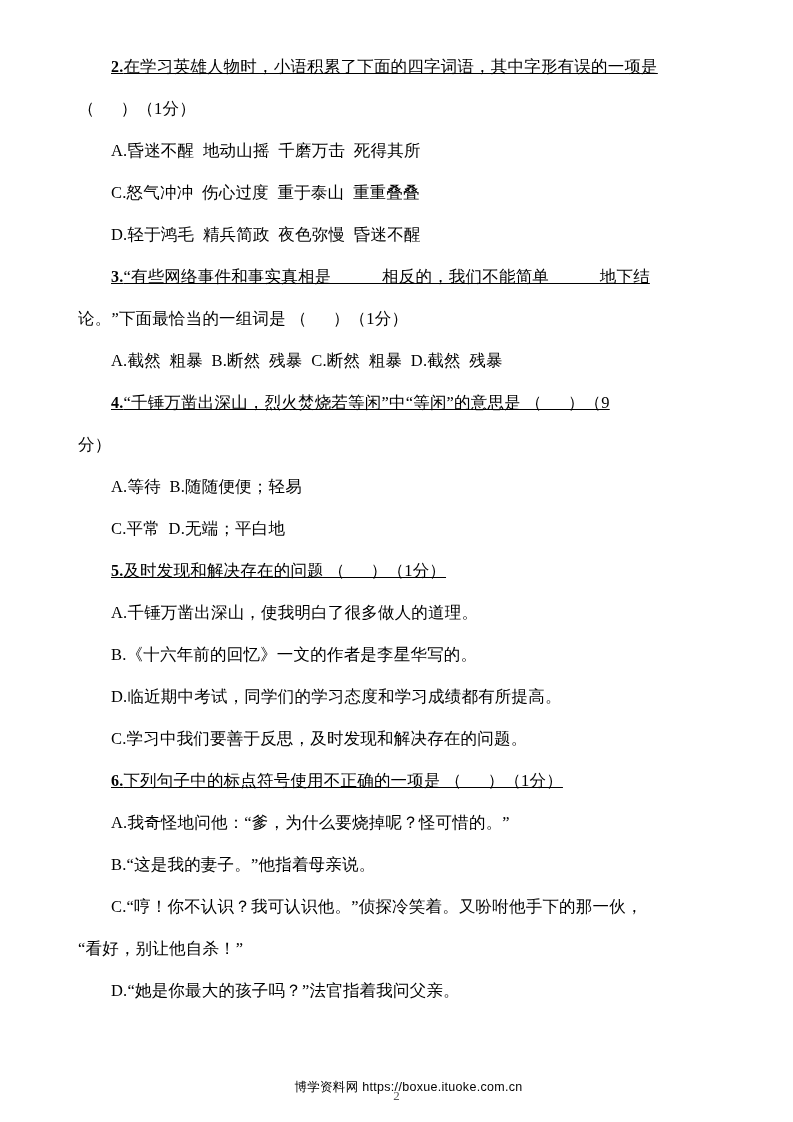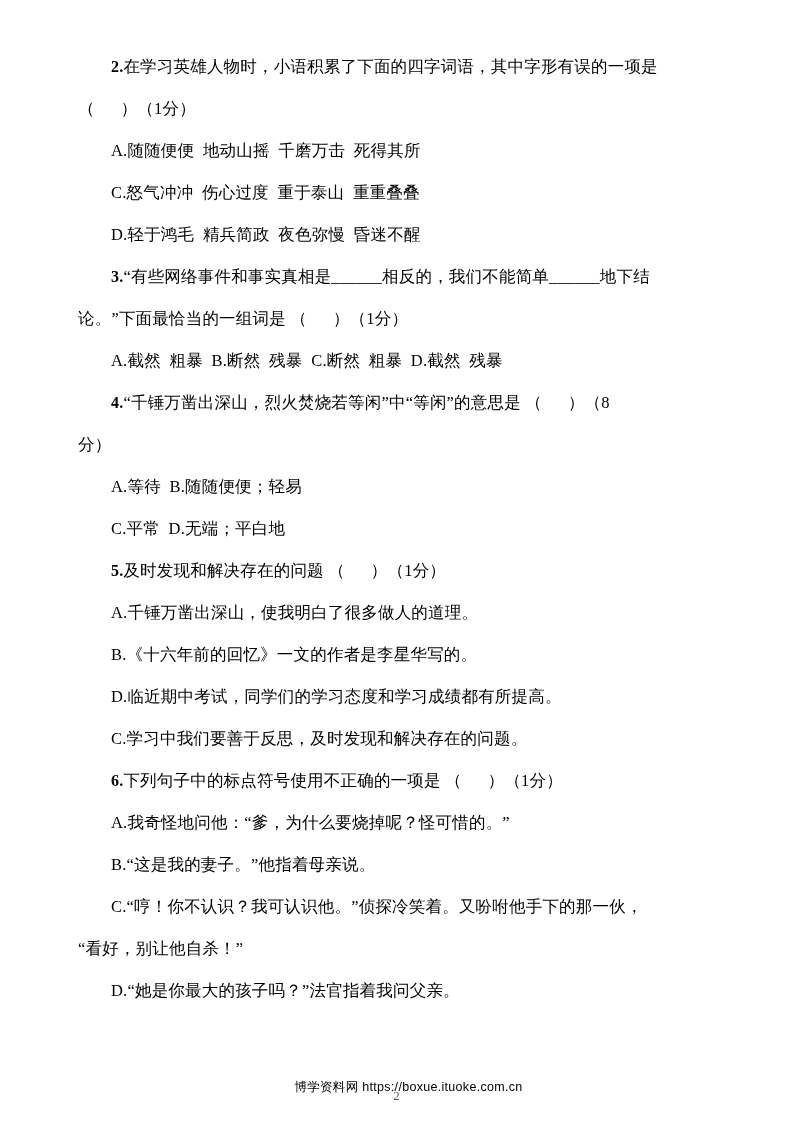--- a/index.html
+++ b/index.html
@@ -29,20 +29,21 @@
   }
   .line {
     font-size: 16.5px;
     line-height: 42px;
     letter-spacing: 0.2px;
     white-space: pre-wrap;
     word-break: break-all;
   }
   .indent {
     text-indent: 33px;
+    text-decoration: underline;
   }
   .indent-opt {
     text-indent: 33px;
   }
   .hang {
     text-indent: 0;
   }
   .qnum {
     font-weight: bold;
     font-family: "Liberation Serif", "DejaVu Serif", serif;
@@ -71,33 +72,33 @@
   }
 </style>
 </head>
 <body>
 
 <div class="page">
 
   <div class="q-block">
     <div class="line indent"><span class="qnum">2.</span><span>在学习英雄人物时，小语积累了下面的四字词语，其中字形有误的一项是</span></div>
     <div class="line hang">（      ）（1分）</div>
-    <div class="line indent-opt">A.随随便便  地动山摇  千磨万击  死得其所</div>
+    <div class="line indent-opt">A.昏迷不醒  地动山摇  千磨万击  死得其所</div>
     <div class="line indent-opt">C.怒气冲冲  伤心过度  重于泰山  重重叠叠</div>
     <div class="line indent-opt">D.轻于鸿毛  精兵简政  夜色弥慢  昏迷不醒</div>
   </div>
 
   <div class="q-block">
     <div class="line indent"><span class="qnum">3.</span><span>“有些网络事件和事实真相是______相反的，我们不能简单______地下结</span></div>
     <div class="line hang">论。”下面最恰当的一组词是 （      ）（1分）</div>
     <div class="line indent-opt">A.截然  粗暴  B.断然  残暴  C.断然  粗暴  D.截然  残暴</div>
   </div>
 
   <div class="q-block">
-    <div class="line indent"><span class="qnum">4.</span><span>“千锤万凿出深山，烈火焚烧若等闲”中“等闲”的意思是 （      ）（8</span></div>
+    <div class="line indent"><span class="qnum">4.</span><span>“千锤万凿出深山，烈火焚烧若等闲”中“等闲”的意思是 （      ）（9</span></div>
     <div class="line hang">分）</div>
     <div class="line indent-opt">A.等待  B.随随便便；轻易</div>
     <div class="line indent-opt">C.平常  D.无端；平白地</div>
   </div>
 
   <div class="q-block">
     <div class="line indent"><span class="qnum">5.</span><span>及时发现和解决存在的问题 （      ）（1分）</span></div>
     <div class="line indent-opt">A.千锤万凿出深山，使我明白了很多做人的道理。</div>
     <div class="line indent-opt">B.《十六年前的回忆》一文的作者是李星华写的。</div>
     <div class="line indent-opt">D.临近期中考试，同学们的学习态度和学习成绩都有所提高。</div>

